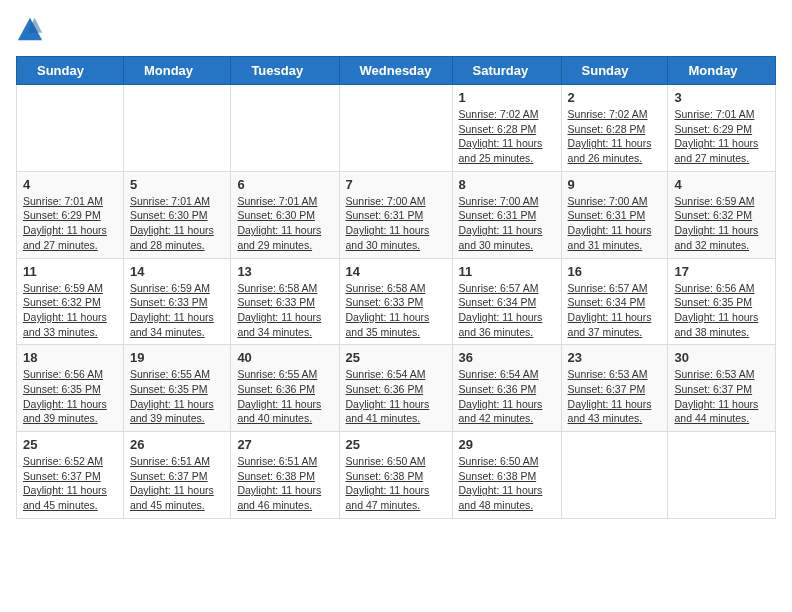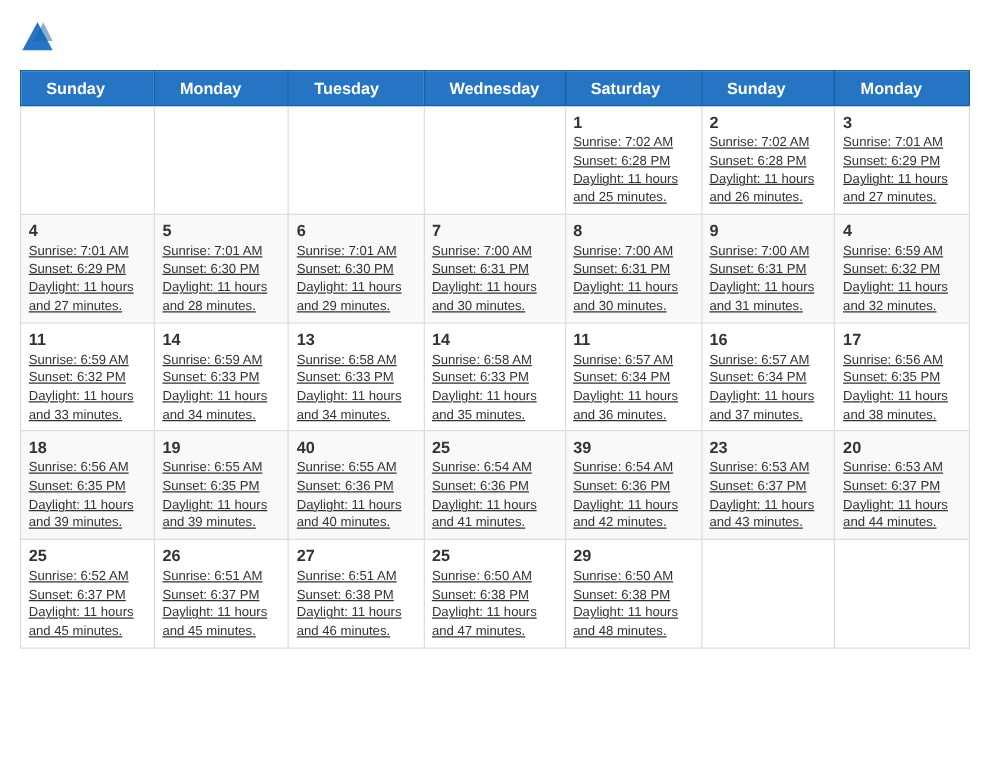--- a/index.html
+++ b/index.html
@@ -261,33 +261,33 @@
 Sunset: 6:36 PM
 Daylight: 11 hours and 40 minutes.</div>
         </td>
         <td>
           <span class="day-number">25</span>
           <div class="day-info" style="white-space: pre-line;">Sunrise: 6:54 AM
 Sunset: 6:36 PM
 Daylight: 11 hours and 41 minutes.</div>
         </td>
         <td>
-          <span class="day-number">39</span>
+          <span class="day-number">36</span>
           <div class="day-info" style="white-space: pre-line;">Sunrise: 6:54 AM
 Sunset: 6:36 PM
 Daylight: 11 hours and 42 minutes.</div>
         </td>
         <td>
           <span class="day-number">23</span>
           <div class="day-info" style="white-space: pre-line;">Sunrise: 6:53 AM
 Sunset: 6:37 PM
 Daylight: 11 hours and 43 minutes.</div>
         </td>
         <td>
-          <span class="day-number">20</span>
+          <span class="day-number">30</span>
           <div class="day-info" style="white-space: pre-line;">Sunrise: 6:53 AM
 Sunset: 6:37 PM
 Daylight: 11 hours and 44 minutes.</div>
         </td>
       </tr>
       <tr>
         <td>
           <span class="day-number">25</span>
           <div class="day-info" style="white-space: pre-line;">Sunrise: 6:52 AM
 Sunset: 6:37 PM

